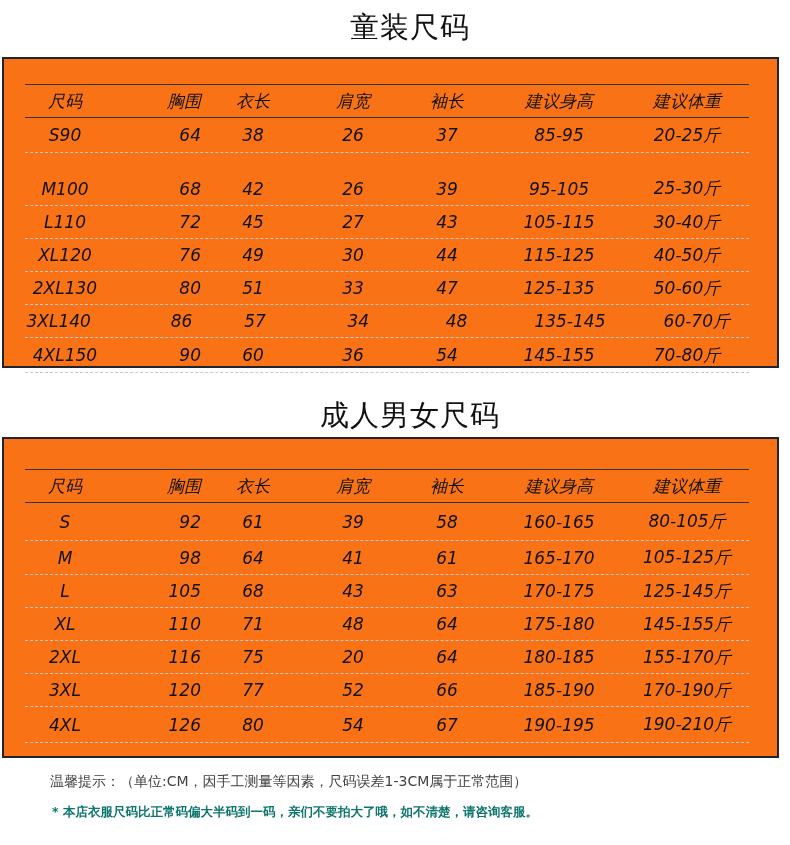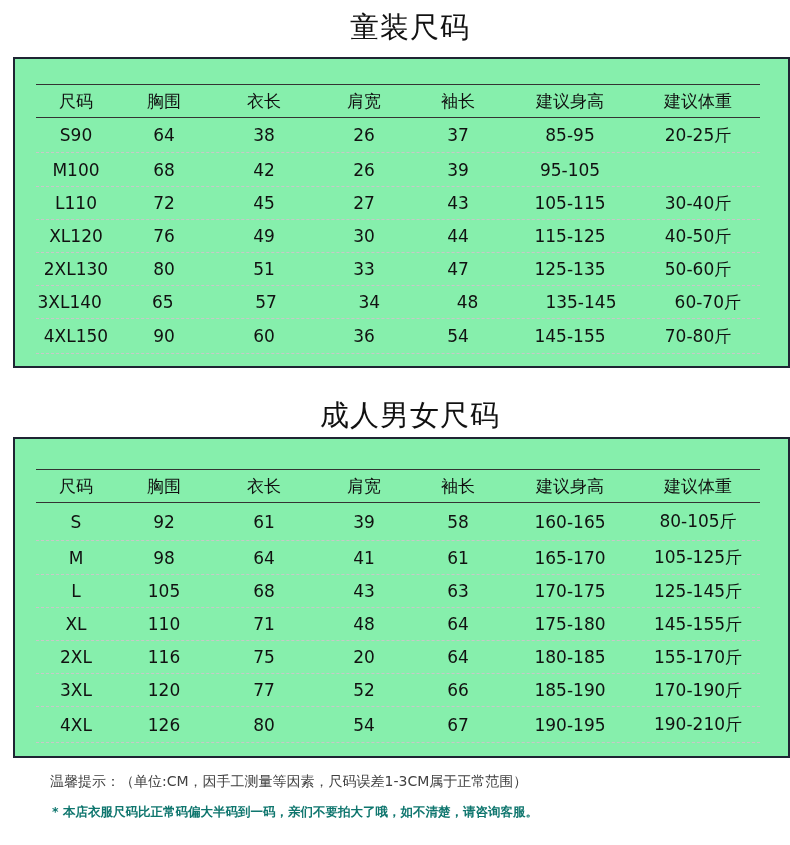--- a/index.html
+++ b/index.html
@@ -3,36 +3,37 @@
 <meta charset="utf-8">
 <style>
   * { box-sizing: border-box; margin: 0; padding: 0; }
   html, body { width: 790px; height: 845px; background: #ffffff; overflow: hidden; }
   body { position: relative; font-family: "DejaVu Sans", "Liberation Sans", sans-serif; color: #111; }
   .title {
     position: absolute; left: 0; width: 788px; text-align: center;
     font-size: 29px; font-weight: normal; color: #111; letter-spacing: 1px; padding-left: 32px;
   }
   .box {
-    position: absolute; left: 13px; width: 777px;
+    position: absolute; left: 2px; width: 777px;
     border: 2px solid #1f2433;
-    background: #86efac;
+    background: #f97316;
+    font-style: italic;
   }
   .tbl {
     position: absolute; left: 21px; width: 724px;
   }
   .hdr {
     display: flex; height: 34px; align-items: center;
     border-top: 1.5px solid #333; border-bottom: 1.5px solid #333;
   }
   .row { display: flex; align-items: center; border-bottom: 1px dashed #c8c8c8; }
   .cell { text-align: center; font-size: 17px; color: #111; }
   .hdr .cell { font-size: 17px; }
   .c0 { width: 80px; }
-  .c1 { width: 96px; }
+  .c1 { width: 96px; text-align: right; }
   .c2 { width: 104px; }
   .c3 { width: 96px; }
   .c4 { width: 92px; }
   .c5 { width: 132px; }
   .c6 { width: 124px; }
   .note1 {
     position: absolute; left: 50px; top: 773px; font-size: 14px; color: #404040; white-space: nowrap;
   }
   .note2 {
     position: absolute; left: 52px; top: 804px; font-size: 12.5px; color: #0f766e; font-weight: bold; white-space: nowrap;
@@ -56,27 +57,28 @@
     </div>
     <div class="row" style="height:35px;">
       <div class="cell c0">S90</div>
       <div class="cell c1">64</div>
       <div class="cell c2">38</div>
       <div class="cell c3">26</div>
       <div class="cell c4">37</div>
       <div class="cell c5">85-95</div>
       <div class="cell c6">20-25斤</div>
     </div>
-    <div class="row" style="height:34px;">
+    <div class="row" style="height:34px;margin-top:19px;">
       <div class="cell c0">M100</div>
       <div class="cell c1">68</div>
       <div class="cell c2">42</div>
       <div class="cell c3">26</div>
       <div class="cell c4">39</div>
       <div class="cell c5">95-105</div>
+      <div class="cell c6">25-30斤</div>
     </div>
     <div class="row" style="height:33px;">
       <div class="cell c0">L110</div>
       <div class="cell c1">72</div>
       <div class="cell c2">45</div>
       <div class="cell c3">27</div>
       <div class="cell c4">43</div>
       <div class="cell c5">105-115</div>
       <div class="cell c6">30-40斤</div>
     </div>
@@ -93,21 +95,21 @@
       <div class="cell c0">2XL130</div>
       <div class="cell c1">80</div>
       <div class="cell c2">51</div>
       <div class="cell c3">33</div>
       <div class="cell c4">47</div>
       <div class="cell c5">125-135</div>
       <div class="cell c6">50-60斤</div>
     </div>
     <div class="row" style="height:33px;gap:19px;">
       <div class="cell c0">3XL140</div>
-      <div class="cell c1">65</div>
+      <div class="cell c1">86</div>
       <div class="cell c2">57</div>
       <div class="cell c3">34</div>
       <div class="cell c4">48</div>
       <div class="cell c5">135-145</div>
       <div class="cell c6">60-70斤</div>
     </div>
     <div class="row" style="height:35px;">
       <div class="cell c0">4XL150</div>
       <div class="cell c1">90</div>
       <div class="cell c2">60</div>

